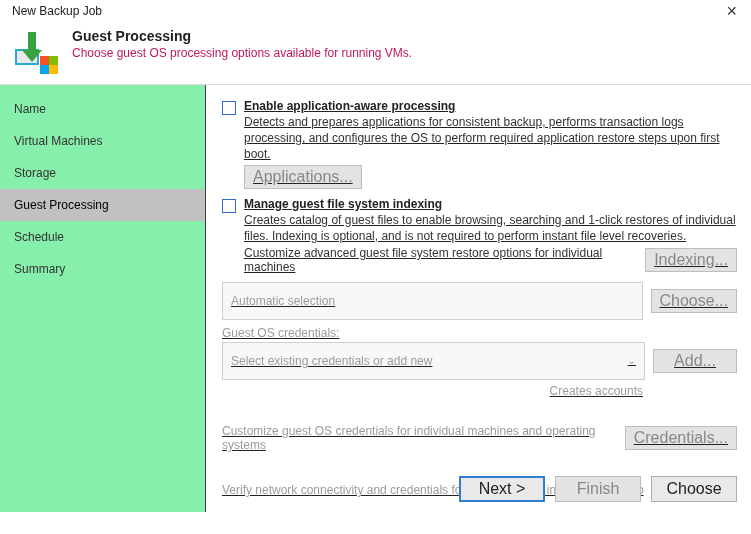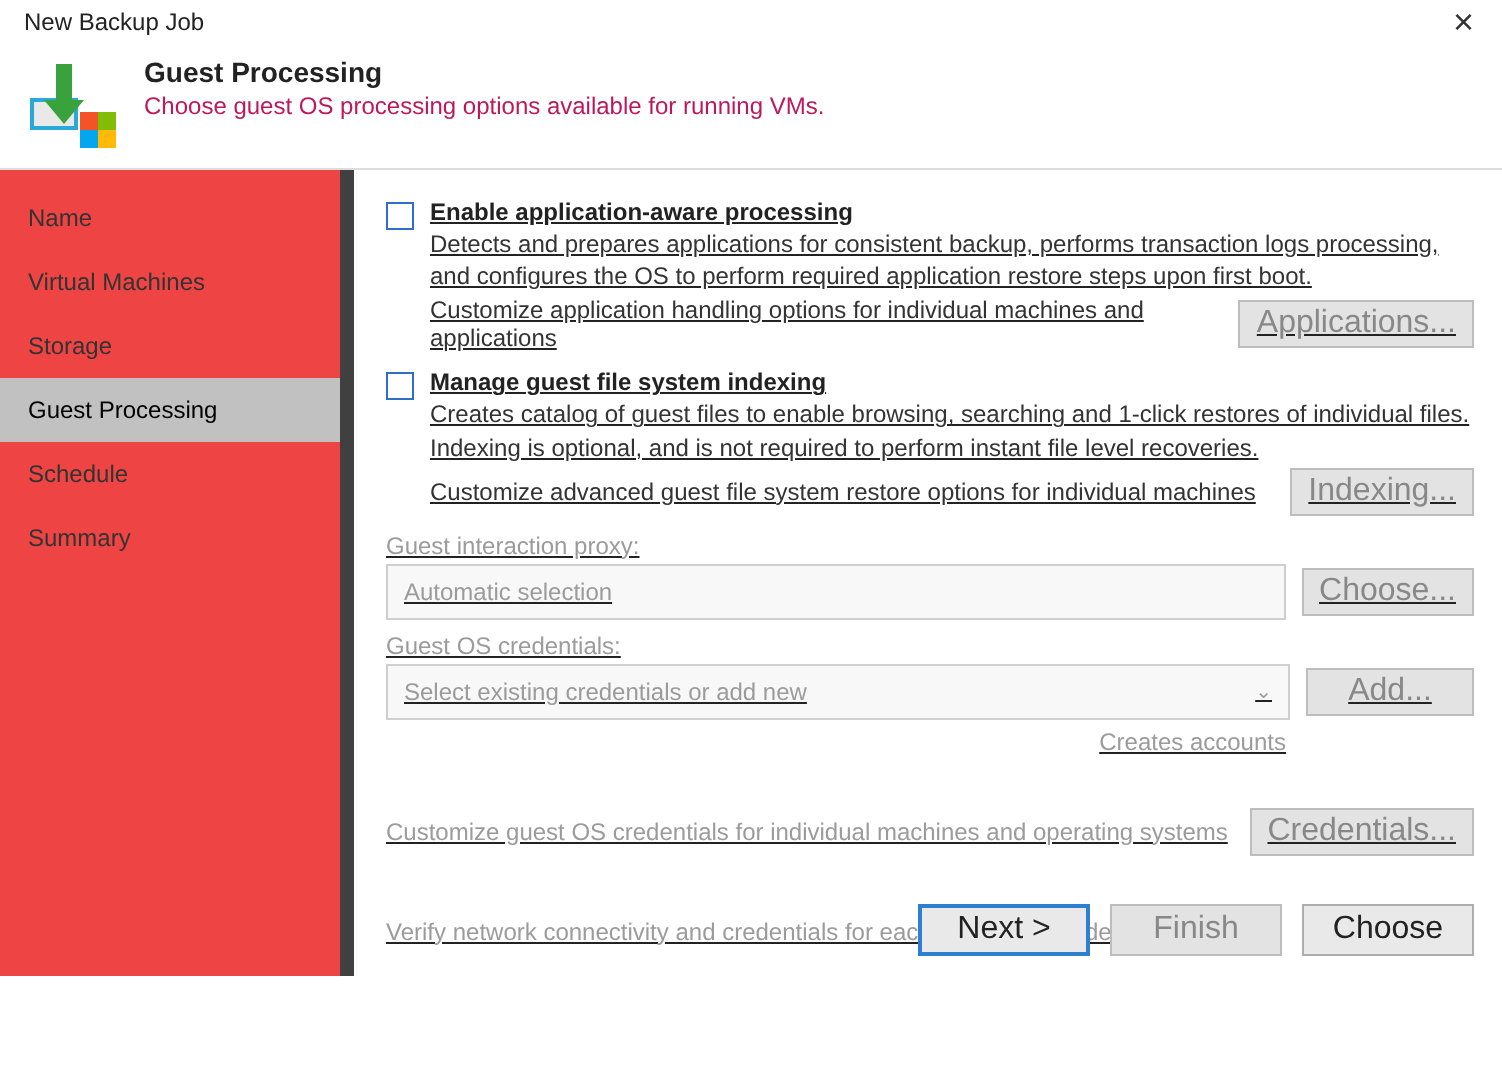--- a/index.html
+++ b/index.html
@@ -29,25 +29,25 @@
   }
   .header-icon { width: 46px; height: 46px; flex: none; }
   .header-title { font-weight: 700; font-size: 14px; margin-bottom: 2px; }
   .header-sub { font-size: 12px; color:#be185d; }
   .divider { height:1px; background:#dcdcdc; margin: 2px 0 0 0;}
   .body {
     display: flex;
     width: 100%;
   }
   .sidebar {
-    width: 177px;
+    width: 206px;
     flex: none;
-    border-right: 7px solid #404040;
+    border-right: 1px solid #404040;
     padding-top: 8px;
-    background:#ef4444;
+    background:#86efac;
   }
   .sidebar-item {
     padding: 9px 14px;
     color: #333;
     cursor: default;
   }
   .sidebar-item.active {
     background: #c1c1c1;
     color: #000;
   }
@@ -91,21 +91,21 @@
   }
   .btn.enabled { color:#222; background:#e9e9e9; border-color:#adadad; }
   .btn.primary { border: 2px solid #2f7fd1; color:#222; background:#e9e9e9; }
   .field-label { color:#9b9b9b; margin-top:6px; margin-bottom:2px; }
   .field-row { display:flex; gap:8px; align-items:center; }
   .field-box {
     flex:1;
     border:1px solid #cfcfcf;
     background:#f8f8f8;
     color:#9b9b9b;
-    height:28px;
+    height:38px;
     padding: 4px 8px;
     display:flex; align-items:center; justify-content:space-between;
   }
   .field-box .chev { color:#9b9b9b; font-size:10px; }
   .manage { text-align:right; color:#9b9b9b; margin-top:4px; padding-right:94px; }
   .misc-row {
     display:flex; align-items:center; gap:8px; margin-top:26px;
   }
   .misc-row .misc-text { flex:1; color:#9b9b9b; }
   .footer {
@@ -159,39 +159,37 @@
   </div>
 
   <div class="main">
 
     <div class="opt-block">
       <div class="cb"></div>
       <div class="opt-body">
         <div class="opt-title">Enable application-aware processing</div>
         <div class="opt-desc">Detects and prepares applications for consistent backup, performs transaction logs processing, and configures the OS to perform required application restore steps upon first boot.</div>
         <div class="opt-action-row">
-          <div class="action-text">Customize application handling options for individual machines and applications</div>
           <button class="btn">Applications...</button>
         </div>
       </div>
     </div>
 
     <div class="opt-block">
       <div class="cb"></div>
       <div class="opt-body">
         <div class="opt-title">Manage guest file system indexing</div>
         <div class="opt-desc">Creates catalog of guest files to enable browsing, searching and 1-click restores of individual files. Indexing is optional, and is not required to perform instant file level recoveries.</div>
         <div class="opt-action-row">
           <div class="action-text">Customize advanced guest file system restore options for individual machines</div>
           <button class="btn">Indexing...</button>
         </div>
       </div>
     </div>
 
-    <div class="field-label">Guest interaction proxy:</div>
     <div class="field-row">
       <div class="field-box">
         <span>Automatic selection</span>
       </div>
       <button class="btn">Choose...</button>
     </div>
 
     <div class="field-label">Guest OS credentials:</div>
     <div class="field-row">
       <div class="field-box">

